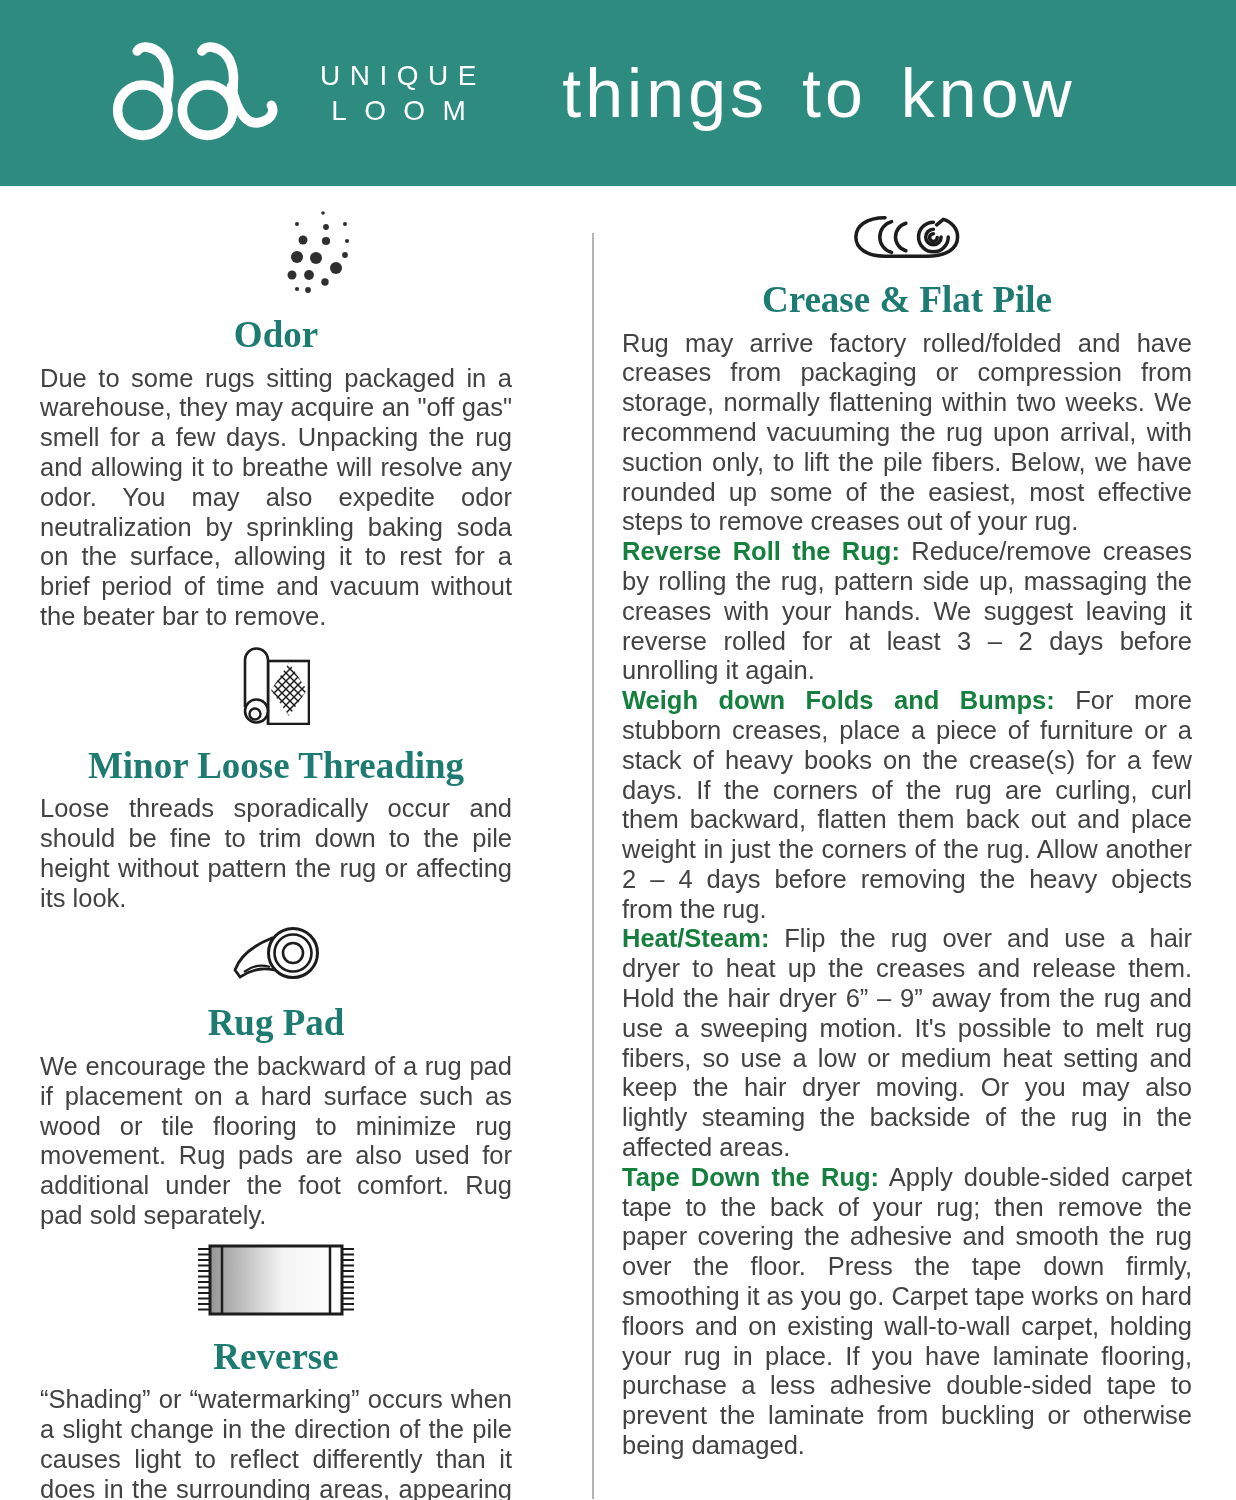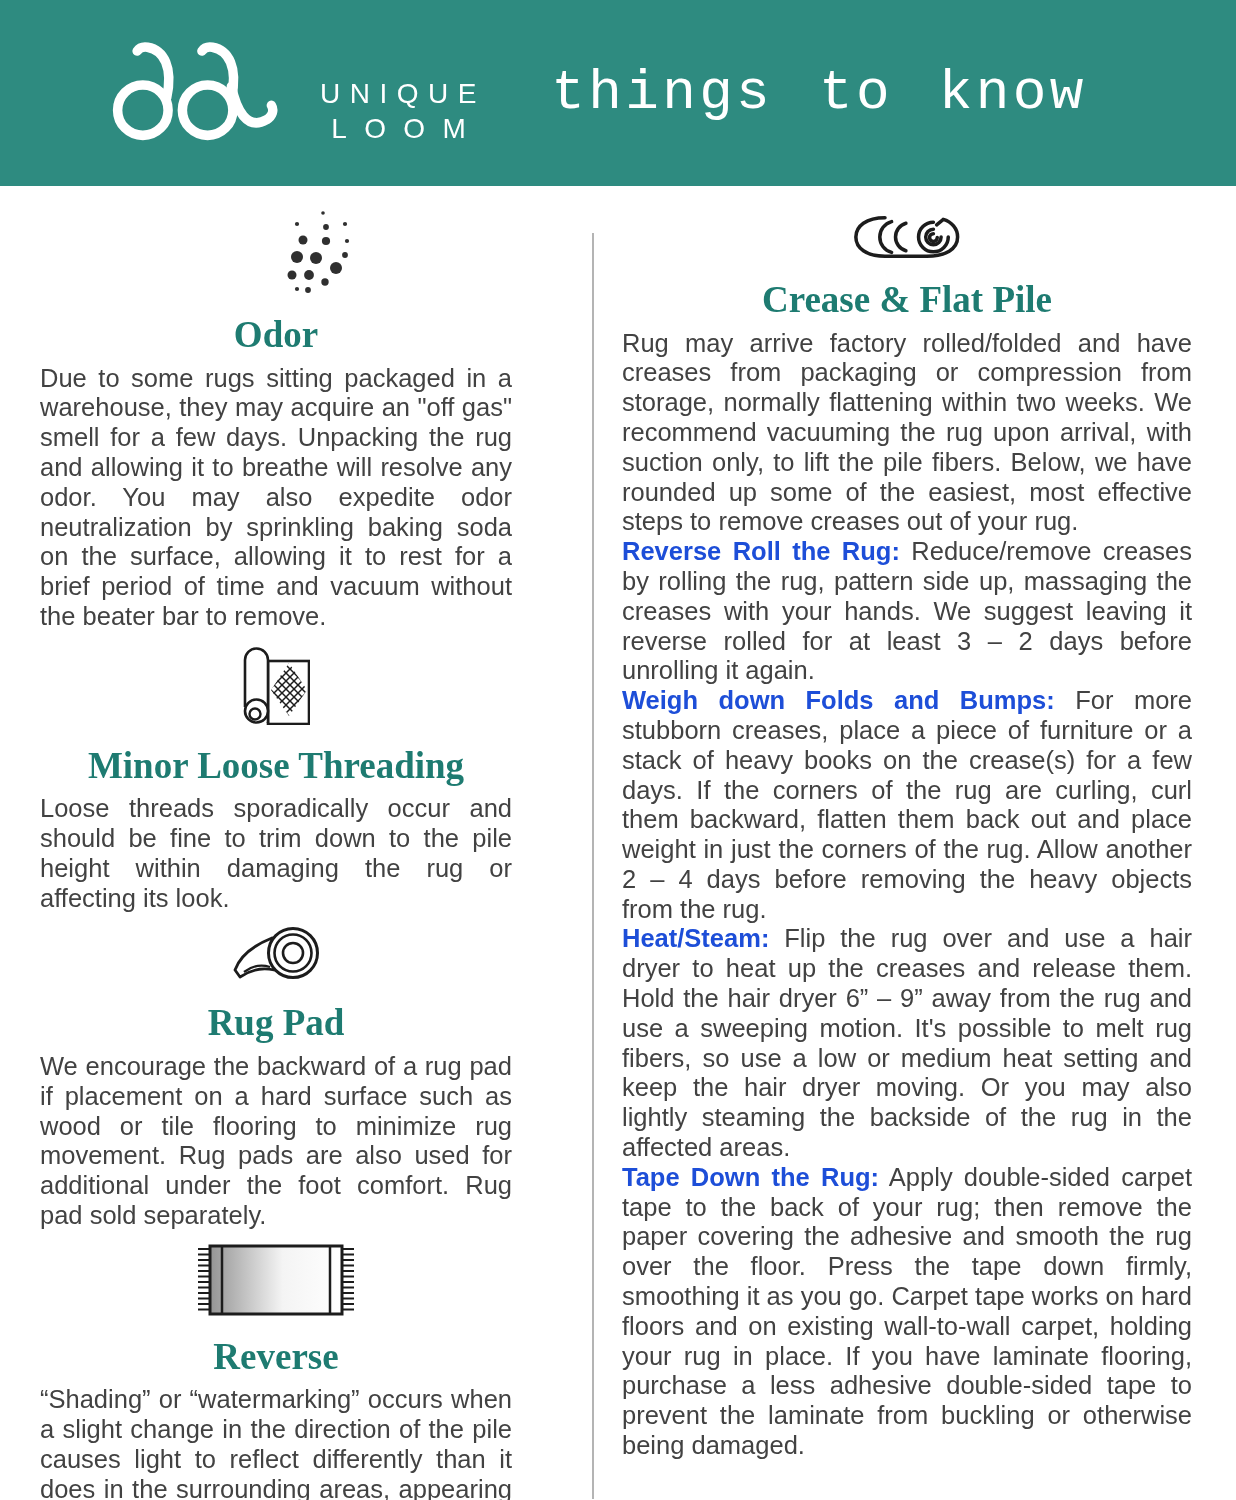--- a/index.html
+++ b/index.html
@@ -2,47 +2,47 @@
 <html><head>
 <meta charset="utf-8">
 <style>
   html,body{margin:0;padding:0;background:#fff;}
   .page{position:relative;width:1236px;height:1500px;background:#ffffff;overflow:hidden;
         font-family:"Liberation Sans",sans-serif;}
 
   
   .banner{position:absolute;left:0;top:0;width:1236px;height:186px;background:#2E8B80;
           display:flex;align-items:center;}
-  .brand{display:flex;align-items:flex-end;margin-left:100px;}
+  .brand{display:flex;align-items:center;margin-left:100px;}
   .logo-svg{display:block;}
   .brand-text{margin-left:20px;color:#ffffff;text-align:center;}
   .brand-line1{font-size:28px;letter-spacing:0.34em;line-height:1.25;}
   .brand-line2{font-size:28px;letter-spacing:0.62em;line-height:1.25;text-indent:0.3em;}
   .page-title{flex:1;margin:0;padding-right:84px;text-align:center;color:#ffffff;
-              font-family:Liberation Mono, monospace;font-weight:normal;
-              font-size:56px;letter-spacing:0.06em;word-spacing:0.16em;line-height:1;}
+              font-family:Liberation Sans, sans-serif;font-weight:normal;
+              font-size:68px;letter-spacing:0.06em;word-spacing:0.16em;line-height:1;}
 
   
   .divider{position:absolute;left:592px;top:233px;width:2px;height:1266px;background:#B4B4B4;}
   .col{position:absolute;top:186px;}
   .col-left{left:40px;width:472px;padding-top:22px;}
   .col-right{left:622px;width:570px;padding-top:29px;}
 
   .icon-row{display:flex;justify-content:center;align-items:flex-end;margin:0 0 20px 0;}
   .icon-row svg{display:block;}
   .odor-shift{transform:translateX(44px);}
 
   h2.sec-heading{margin:0 0 7px 0;text-align:center;color:#1E7B71;
      font-family:"Liberation Serif",serif;font-weight:bold;font-size:37px;line-height:1.15;}
 
   p.body-text{margin:0;color:#424242;font-size:25.5px;line-height:29.8px;
      text-align:justify;}
   .sec{margin-bottom:13px;}
   .step{margin-top:28px;}
-  .step strong{color:#1d4ed8;font-weight:bold;}
+  .step strong{color:#15803d;font-weight:bold;}
 </style>
 </head>
 <body>
 
 <div class="page">
 
   <header class="banner">
     <div class="brand">
       <svg class="logo-svg" width="200" height="106" viewBox="0 0 210 110">
         <g fill="none" stroke="#ffffff" stroke-width="10" stroke-linecap="round">
@@ -101,21 +101,21 @@
             </pattern>
           </defs>
           <rect x="26" y="16" width="41" height="63" fill="#ffffff" stroke="#1C1C1C" stroke-width="2.6"></rect>
           <polygon points="47,18 65,45 47,71 29,45" fill="url(#xh)"></polygon>
           <path d="M3 62 L3 15 A11.5 11.5 0 0 1 26 15 L26 78" fill="#ffffff" stroke="#1C1C1C" stroke-width="2.6"></path>
           <circle cx="14.5" cy="66" r="11.5" fill="#ffffff" stroke="#1C1C1C" stroke-width="2.6"></circle>
           <circle cx="13" cy="69" r="5.5" fill="none" stroke="#1C1C1C" stroke-width="2.4"></circle>
         </svg>
       </div>
       <h2 class="sec-heading">Minor Loose Threading</h2>
-      <p class="body-text">Loose threads sporadically occur and should be fine to trim down to the pile height within damaging the rug or affecting its look.</p>
+      <p class="body-text">Loose threads sporadically occur and should be fine to trim down to the pile height without pattern the rug or affecting its look.</p>
     </div>
 
     <div class="sec">
       <div class="icon-row">
         <svg width="88" height="56" viewBox="0 0 88 56">
           <path d="M40 12 C20 20, 8 30, 3 44 L8 51 C20 43, 30 41, 42 44 Z" fill="#ffffff" stroke="#1C1C1C" stroke-width="2.8" stroke-linejoin="round"></path>
           <path d="M12 46 C20 40, 29 38, 38 41" fill="none" stroke="#1C1C1C" stroke-width="2.2"></path>
           <circle cx="61" cy="27" r="24.5" fill="#ffffff" stroke="#1C1C1C" stroke-width="3"></circle>
           <circle cx="61" cy="27" r="18.5" fill="none" stroke="#1C1C1C" stroke-width="2.6"></circle>
           <circle cx="61" cy="27" r="10" fill="none" stroke="#1C1C1C" stroke-width="2.6"></circle>

